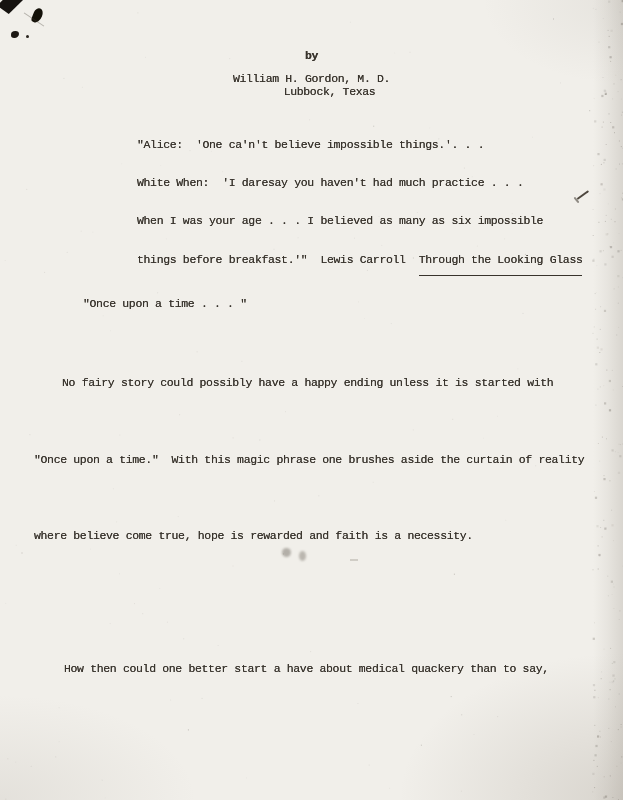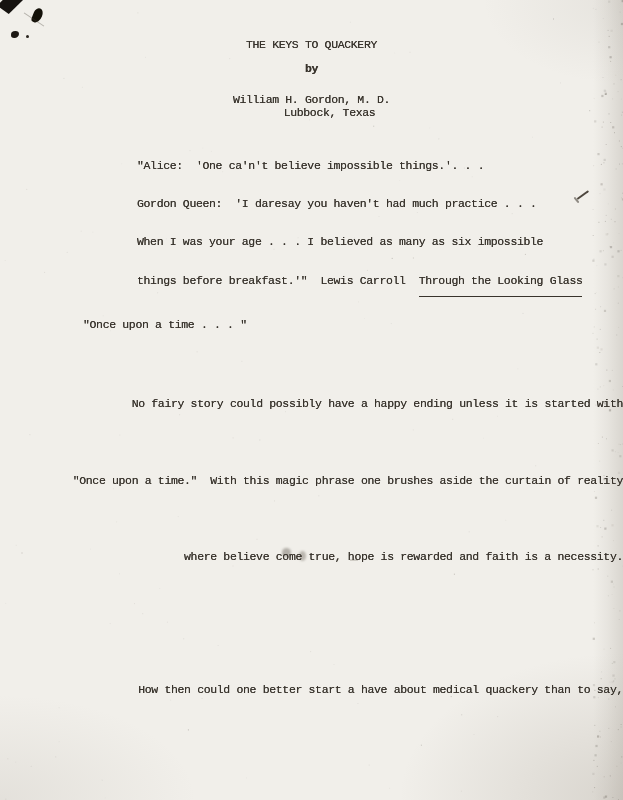--- a/index.html
+++ b/index.html
@@ -18,26 +18,26 @@
   .txt{
     font-size:11.5px;
     letter-spacing:-0.35px;
     text-shadow:0 0 0.55px rgba(56,51,44,0.88);
     white-space:pre;
   }
   .content{position:absolute;inset:0;padding-top:38px;}
   .center{text-align:center;white-space:pre;}
   .ttl{line-height:13px;}
   .by{line-height:13px;margin-top:11px;font-weight:bold;}
-  .auth{line-height:13px;margin-top:18px;}
+  .auth{line-height:13px;margin-top:10px;}
   .loc{line-height:13px;padding-left:36px;}
   .epigraph{margin:15px 0 0 137px;line-height:12.8px;}
   .booktitle{border-bottom:1.1px solid #38332c;padding-bottom:9px;}
   .opener{margin:5px 0 0 34px;line-height:13px;text-indent:49px;}
-  .para{line-height:25.5px;text-align:right;}
+  .para{line-height:25.5px;}
   .p1{margin:9px 0 0 34px;}
   .p2{margin:5px 0 0 36px;}
   .ind28 .fl{text-indent:28px;}
   
   .mark{position:absolute;pointer-events:none;}
   .corner-fold{left:0;top:0;width:23px;height:14px;background:#161310;
     clip-path:polygon(12% 0,100% 0,38% 100%,0 55%,0 20%);}
   .ink-comma{left:33px;top:8px;width:9px;height:15px;background:#141109;
     border-radius:60% 55% 70% 30% / 45% 55% 65% 35%;transform:rotate(22deg);}
   .ink-blot{left:11px;top:31px;width:8px;height:7px;background:#1d1914;
@@ -71,28 +71,27 @@
     <div class="mark pen-mark"></div>
     <div class="mark pen-mark2"></div>
     <div class="mark smudge1"></div>
     <div class="mark smudge2"></div>
     <div class="mark smudge-dash"></div>
     <div class="noise-dot" id="noise-edge" style="box-shadow: rgba(96, 90, 82, 0.22) 599.4px 730.8px 0px 0px, rgba(96, 90, 82, 0.15) 593.5px 684.6px 0px 0.6px, rgba(96, 90, 82, 0.32) 594.1px 787.1px 0px 0px, rgba(96, 90, 82, 0.22) 606px 438.3px 0px 0px, rgba(96, 90, 82, 0.18) 616.2px 334.5px 0px 0px, rgba(96, 90, 82, 0.08) 603.2px 385.2px 0px 0px, rgba(96, 90, 82, 0.1) 617.9px 286.5px 0px 0px, rgba(96, 90, 82, 0.18) 595.8px 363.8px 0px 0.6px, rgba(96, 90, 82, 0.27) 595.5px 497.3px 0px 0.6px, rgba(96, 90, 82, 0.12) 610.8px 741.1px 0px 0px, rgba(96, 90, 82, 0.19) 602.9px 250.2px 0px 0px, rgba(96, 90, 82, 0.29) 601.6px 126.6px 0px 0px, rgba(96, 90, 82, 0.19) 603.8px 797.1px 0px 0.6px, rgba(96, 90, 82, 0.21) 599.9px 736.5px 0px 0px, rgba(96, 90, 82, 0.1) 597.4px 347.2px 0px 0.6px, rgba(96, 90, 82, 0.09) 613.4px 608px 0px 0px, rgba(96, 90, 82, 0.15) 615px 706.3px 0px 0px, rgba(96, 90, 82, 0.19) 611.8px 662.9px 0px 0px, rgba(96, 90, 82, 0.14) 616.4px 765.8px 0px 0px, rgba(96, 90, 82, 0.32) 598.4px 221.8px 0px 0px, rgba(96, 90, 82, 0.13) 598.5px 41.7px 0px 0px, rgba(96, 90, 82, 0.19) 615.6px 168.5px 0px 0px, rgba(96, 90, 82, 0.15) 604.9px 263.9px 0px 0.6px, rgba(96, 90, 82, 0.24) 619px 163.6px 0px 0px, rgba(96, 90, 82, 0.2) 605.7px 214.9px 0px 0px, rgba(96, 90, 82, 0.18) 595.1px 308.8px 0px 0px, rgba(96, 90, 82, 0.11) 618.7px 619px 0px 0px, rgba(96, 90, 82, 0.26) 610.1px 60.9px 0px 0px, rgba(96, 90, 82, 0.07) 609.4px 681.7px 0px 0px, rgba(96, 90, 82, 0.31) 605.5px 796.1px 0px 0.6px, rgba(96, 90, 82, 0.28) 600.7px 678.2px 0px 0px, rgba(96, 90, 82, 0.3) 621.5px 23.5px 0px 0.6px, rgba(96, 90, 82, 0.31) 622.4px 192.7px 0px 0px, rgba(96, 90, 82, 0.15) 612.1px 449.9px 0px 0.6px, rgba(96, 90, 82, 0.09) 592.8px 7.8px 0px 0px, rgba(96, 90, 82, 0.19) 594.7px 293.1px 0px 0px, rgba(96, 90, 82, 0.19) 597.9px 443px 0px 0px, rgba(96, 90, 82, 0.24) 608.7px 46.7px 0px 0.6px, rgba(96, 90, 82, 0.26) 605.7px 144px 0px 0px, rgba(96, 90, 82, 0.31) 605.4px 93.4px 0px 0.6px, rgba(96, 90, 82, 0.29) 610.2px 122px 0px 0px, rgba(96, 90, 82, 0.13) 611.8px 369.9px 0px 0px, rgba(96, 90, 82, 0.05) 613.1px 242.3px 0px 0px, rgba(96, 90, 82, 0.26) 609.4px 480.3px 0px 0px, rgba(96, 90, 82, 0.32) 600.9px 163.9px 0px 0px, rgba(96, 90, 82, 0.2) 592.9px 260.2px 0px 0.6px, rgba(96, 90, 82, 0.17) 608.3px 727.9px 0px 0px, rgba(96, 90, 82, 0.12) 592.2px 791.4px 0px 0px, rgba(96, 90, 82, 0.09) 621px 197.3px 0px 0px, rgba(96, 90, 82, 0.06) 596.3px 265.1px 0px 0px, rgba(96, 90, 82, 0.31) 597.6px 545.4px 0px 0px, rgba(96, 90, 82, 0.18) 593.8px 696.7px 0px 0.6px, rgba(96, 90, 82, 0.13) 607.9px 595.3px 0px 0px, rgba(96, 90, 82, 0.32) 609.6px 689.2px 0px 0px, rgba(96, 90, 82, 0.11) 595.4px 8.9px 0px 0px, rgba(96, 90, 82, 0.24) 610.1px 647.9px 0px 0px, rgba(96, 90, 82, 0.11) 597px 525.7px 0px 0.6px, rgba(96, 90, 82, 0.15) 620.1px 444.1px 0px 0px, rgba(96, 90, 82, 0.05) 617.6px 452.1px 0px 0px, rgba(96, 90, 82, 0.27) 617.8px 729.1px 0px 0px, rgba(96, 90, 82, 0.32) 622.2px 0.6px 0px 0.6px, rgba(96, 90, 82, 0.17) 608.4px 698.5px 0px 0px, rgba(96, 90, 82, 0.19) 614.5px 678.4px 0px 0px, rgba(96, 90, 82, 0.16) 600.1px 306.2px 0px 0px, rgba(96, 90, 82, 0.08) 618.1px 326.9px 0px 0px, rgba(96, 90, 82, 0.28) 604.9px 528.1px 0px 0.6px, rgba(96, 90, 82, 0.18) 619.4px 610.4px 0px 0px, rgba(96, 90, 82, 0.14) 602.5px 77px 0px 0px, rgba(96, 90, 82, 0.07) 599.1px 555.7px 0px 0px, rgba(96, 90, 82, 0.06) 622.2px 565.6px 0px 0px, rgba(96, 90, 82, 0.27) 618.9px 140.5px 0px 0px, rgba(96, 90, 82, 0.28) 602.9px 121.6px 0px 0px, rgba(96, 90, 82, 0.16) 592.5px 332.9px 0px 0px, rgba(96, 90, 82, 0.25) 618px 250.8px 0px 0.6px, rgba(96, 90, 82, 0.22) 609.4px 380.5px 0px 0.6px, rgba(96, 90, 82, 0.3) 599.3px 352px 0px 0px, rgba(96, 90, 82, 0.1) 601px 348.9px 0px 0.6px, rgba(96, 90, 82, 0.29) 613.2px 680.5px 0px 0px, rgba(96, 90, 82, 0.24) 621.9px 111.7px 0px 0px, rgba(96, 90, 82, 0.25) 603.4px 162.3px 0px 0px, rgba(96, 90, 82, 0.12) 597.4px 388.6px 0px 0px, rgba(96, 90, 82, 0.12) 593.4px 258.5px 0px 0px, rgba(96, 90, 82, 0.27) 592.7px 235px 0px 0px, rgba(96, 90, 82, 0.27) 604px 478.6px 0px 0.6px, rgba(96, 90, 82, 0.2) 611.4px 581.2px 0px 0.6px, rgba(96, 90, 82, 0.25) 596px 745.5px 0px 0.6px, rgba(96, 90, 82, 0.29) 604.9px 220.9px 0px 0px, rgba(96, 90, 82, 0.13) 592.6px 209px 0px 0px, rgba(96, 90, 82, 0.15) 600.1px 250.8px 0px 0.6px, rgba(96, 90, 82, 0.18) 611.1px 509.7px 0px 0px, rgba(96, 90, 82, 0.17) 604.2px 159.4px 0px 0.6px, rgba(96, 90, 82, 0.18) 618.7px 693.5px 0px 0px, rgba(96, 90, 82, 0.29) 596.8px 765.9px 0px 0px, rgba(96, 90, 82, 0.15) 607.2px 575.7px 0px 0px, rgba(96, 90, 82, 0.33) 609.5px 409.8px 0px 0.6px, rgba(96, 90, 82, 0.31) 599px 554.5px 0px 0.6px, rgba(96, 90, 82, 0.08) 612.8px 389.4px 0px 0px, rgba(96, 90, 82, 0.11) 617.8px 275.6px 0px 0.6px, rgba(96, 90, 82, 0.09) 614.9px 451.2px 0px 0px, rgba(96, 90, 82, 0.29) 620.8px 146.1px 0px 0px, rgba(96, 90, 82, 0.21) 599.8px 328.9px 0px 0px, rgba(96, 90, 82, 0.11) 612.1px 98.4px 0px 0px, rgba(96, 90, 82, 0.32) 614px 132.2px 0px 0px, rgba(96, 90, 82, 0.17) 595.4px 404.6px 0px 0px, rgba(96, 90, 82, 0.15) 599.8px 386.4px 0px 0px, rgba(96, 90, 82, 0.08) 613px 540.1px 0px 0px, rgba(96, 90, 82, 0.17) 594.7px 120.9px 0px 0.6px, rgba(96, 90, 82, 0.08) 593.7px 98.1px 0px 0px, rgba(96, 90, 82, 0.21) 614.9px 208.5px 0px 0px, rgba(96, 90, 82, 0.23) 598px 153.6px 0px 0.6px, rgba(96, 90, 82, 0.22) 595.1px 754.8px 0px 0.6px, rgba(96, 90, 82, 0.3) 622.8px 277.2px 0px 0px, rgba(96, 90, 82, 0.22) 601.6px 536.4px 0px 0px, rgba(96, 90, 82, 0.25) 618px 799.2px 0px 0px, rgba(96, 90, 82, 0.06) 604.9px 91px 0px 0.6px, rgba(96, 90, 82, 0.25) 620.6px 724px 0px 0px, rgba(96, 90, 82, 0.16) 619.8px 455.7px 0px 0.6px, rgba(96, 90, 82, 0.28) 604.8px 93.8px 0px 0px, rgba(96, 90, 82, 0.32) 621.3px 756.4px 0px 0px, rgba(96, 90, 82, 0.26) 604.6px 402.9px 0px 0.6px, rgba(96, 90, 82, 0.3) 610.5px 246.6px 0px 0.6px, rgba(96, 90, 82, 0.14) 613.8px 661.6px 0px 0.6px, rgba(96, 90, 82, 0.25) 612.4px 797px 0px 0px, rgba(96, 90, 82, 0.22) 604.5px 310.4px 0px 0.6px, rgba(96, 90, 82, 0.09) 606.2px 233.9px 0px 0.6px, rgba(96, 90, 82, 0.26) 601.1px 183.8px 0px 0.6px, rgba(96, 90, 82, 0.05) 604.3px 528.6px 0px 0px, rgba(96, 90, 82, 0.27) 594.3px 724.9px 0px 0px, rgba(96, 90, 82, 0.28) 601.9px 436.6px 0px 0px, rgba(96, 90, 82, 0.08) 603.5px 648.6px 0px 0px, rgba(96, 90, 82, 0.13) 613.5px 586.5px 0px 0px, rgba(96, 90, 82, 0.3) 610.1px 56.7px 0px 0.6px, rgba(96, 90, 82, 0.17) 610.8px 218.8px 0px 0px, rgba(96, 90, 82, 0.11) 608.7px 1.2px 0px 0.6px, rgba(96, 90, 82, 0.31) 609.8px 775.4px 0px 0px, rgba(96, 90, 82, 0.07) 620.9px 98.6px 0px 0px, rgba(96, 90, 82, 0.23) 596.6px 338.6px 0px 0px, rgba(96, 90, 82, 0.06) 611.6px 593.9px 0px 0px, rgba(96, 90, 82, 0.24) 603.3px 519.8px 0px 0px, rgba(96, 90, 82, 0.08) 615.2px 74.8px 0px 0px, rgba(96, 90, 82, 0.21) 622.5px 198.9px 0px 0.6px, rgba(96, 90, 82, 0.3) 608.7px 35.9px 0px 0px, rgba(96, 90, 82, 0.3) 608.5px 113.4px 0px 0px, rgba(96, 90, 82, 0.05) 595.7px 292.1px 0px 0px, rgba(96, 90, 82, 0.09) 597.9px 697.1px 0px 0px, rgba(96, 90, 82, 0.31) 622.7px 443.5px 0px 0px, rgba(96, 90, 82, 0.3) 606.3px 369.6px 0px 0px, rgba(96, 90, 82, 0.07) 603.9px 189px 0px 0.6px, rgba(96, 90, 82, 0.15) 613px 675.1px 0px 0.6px, rgba(96, 90, 82, 0.13) 604.3px 90.2px 0px 0.6px, rgba(96, 90, 82, 0.11) 601.1px 671.4px 0px 0px, rgba(96, 90, 82, 0.16) 622.1px 386px 0px 0px, rgba(96, 90, 82, 0.23) 592.5px 569.3px 0px 0px, rgba(96, 90, 82, 0.17) 612.1px 256.3px 0px 0.6px, rgba(96, 90, 82, 0.32) 614.5px 221.2px 0px 0px, rgba(96, 90, 82, 0.32) 597.6px 736px 0px 0.6px, rgba(96, 90, 82, 0.1) 599.2px 460.7px 0px 0px, rgba(96, 90, 82, 0.23) 620.6px 79.2px 0px 0px, rgba(96, 90, 82, 0.11) 617.6px 91.1px 0px 0px, rgba(96, 90, 82, 0.12) 592.9px 773.4px 0px 0.6px, rgba(96, 90, 82, 0.09) 612px 524.8px 0px 0.6px, rgba(96, 90, 82, 0.06) 607.8px 203.4px 0px 0px, rgba(96, 90, 82, 0.08) 618.5px 472.4px 0px 0.6px, rgba(96, 90, 82, 0.12) 593.1px 165.2px 0px 0px, rgba(96, 90, 82, 0.07) 612.1px 681.6px 0px 0.6px, rgba(96, 90, 82, 0.08) 611.1px 30.3px 0px 0.6px, rgba(96, 90, 82, 0.15) 593.8px 326.4px 0px 0px, rgba(96, 90, 82, 0.33) 593.4px 759.9px 0px 0px, rgba(96, 90, 82, 0.09) 609.2px 245.8px 0px 0px, rgba(96, 90, 82, 0.33) 597.7px 568.5px 0px 0px, rgba(96, 90, 82, 0.19) 607.4px 233.4px 0px 0px, rgba(96, 90, 82, 0.26) 593.3px 638.3px 0px 0.6px, rgba(96, 90, 82, 0.2) 603.7px 776.3px 0px 0px, rgba(96, 90, 82, 0.24) 613.5px 83.4px 0px 0px, rgba(96, 90, 82, 0.1) 618.6px 443.8px 0px 0px, rgba(96, 90, 82, 0.16) 621.9px 163.4px 0px 0px, rgba(96, 90, 82, 0.26) 612.7px 126.8px 0px 0.6px, rgba(96, 90, 82, 0.18) 622.5px 147.7px 0px 0px, rgba(96, 90, 82, 0.18) 600.1px 527px 0px 0px, rgba(96, 90, 82, 0.23) 607.6px 29.9px 0px 0px, rgba(96, 90, 82, 0.27) 601.9px 95.5px 0px 0.6px, rgba(96, 90, 82, 0.09) 594px 491px 0px 0px, rgba(96, 90, 82, 0.12) 594px 622.3px 0px 0px, rgba(96, 90, 82, 0.18) 621.1px 114.6px 0px 0px, rgba(96, 90, 82, 0.22) 603.5px 475.1px 0px 0px, rgba(96, 90, 82, 0.16) 620.6px 249.9px 0px 0px, rgba(96, 90, 82, 0.16) 613.6px 288.4px 0px 0px, rgba(96, 90, 82, 0.15) 620.6px 726.5px 0px 0px, rgba(96, 90, 82, 0.18) 617.8px 302.7px 0px 0px, rgba(96, 90, 82, 0.07) 602.8px 18px 0px 0px;"></div>
     <div class="noise-dot" id="noise-page" style="box-shadow: rgba(88, 82, 74, 0.23) 282.9px 553.5px 0px 0px, rgba(88, 82, 74, 0.32) 391.7px 257.9px 0px 0px, rgba(88, 82, 74, 0.27) 373.2px 125.7px 0px 0px, rgba(88, 82, 74, 0.31) 553px 18.5px 0px 0px, rgba(88, 82, 74, 0.28) 450.7px 696.1px 0px 0px, rgba(88, 82, 74, 0.27) 524.9px 253.9px 0px 0px, rgba(88, 82, 74, 0.2) 461.2px 714.3px 0px 0px, rgba(88, 82, 74, 0.32) 21.5px 552.5px 0px 0px, rgba(88, 82, 74, 0.33) 453.9px 573.7px 0px 0px, rgba(88, 82, 74, 0.34) 594.4px 689.8px 0px 0px, rgba(88, 82, 74, 0.31) 589.2px 110.2px 0px 0px, rgba(88, 82, 74, 0.33) 187.9px 729.4px 0px 0px, rgba(88, 82, 74, 0.28) 420.9px 744.7px 0px 0px, rgba(88, 82, 74, 0.23) 412.9px 257.5px 0px 0px, rgba(88, 82, 74, 0.11) 497.1px 716.1px 0px 0px, rgba(88, 82, 74, 0.04) 482.9px 437.7px 0px 0px, rgba(88, 82, 74, 0.04) 364.1px 318.1px 0px 0px, rgba(88, 82, 74, 0.1) 468.7px 531.3px 0px 0px, rgba(88, 82, 74, 0.06) 505.3px 519.8px 0px 0px, rgba(88, 82, 74, 0.06) 620.6px 762.5px 0px 0px, rgba(88, 82, 74, 0.04) 394.2px 52.6px 0px 0px, rgba(88, 82, 74, 0.04) 90px 548.6px 0px 0px, rgba(88, 82, 74, 0.11) 66.7px 251.9px 0px 0px, rgba(88, 82, 74, 0.07) 504.1px 238.4px 0px 0px, rgba(88, 82, 74, 0.07) 372.7px 481.8px 0px 0px, rgba(88, 82, 74, 0.05) 92.4px 231.7px 0px 0px, rgba(88, 82, 74, 0.12) 522.5px 312.9px 0px 0px, rgba(88, 82, 74, 0.05) 15.2px 761.6px 0px 0px, rgba(88, 82, 74, 0.05) 5.2px 602.9px 0px 0px, rgba(88, 82, 74, 0.13) 438.3px 138.4px 0px 0px, rgba(88, 82, 74, 0.07) 58.6px 707.2px 0px 0px, rgba(88, 82, 74, 0.11) 196.6px 351.3px 0px 0px, rgba(88, 82, 74, 0.11) 535.2px 465.3px 0px 0px, rgba(88, 82, 74, 0.08) 412.8px 429.4px 0px 0px, rgba(88, 82, 74, 0.09) 166.9px 621.7px 0px 0px, rgba(88, 82, 74, 0.07) 15.7px 544.8px 0px 0px, rgba(88, 82, 74, 0.1) 5.3px 798.7px 0px 0px, rgba(88, 82, 74, 0.09) 256.5px 538.8px 0px 0px, rgba(88, 82, 74, 0.07) 81.9px 86.8px 0px 0px, rgba(88, 82, 74, 0.05) 497px 415.8px 0px 0px, rgba(88, 82, 74, 0.07) 378.5px 216.1px 0px 0px, rgba(88, 82, 74, 0.1) 232.6px 437.4px 0px 0px, rgba(88, 82, 74, 0.12) 55.2px 756.4px 0px 0px, rgba(88, 82, 74, 0.1) 134px 603.1px 0px 0px, rgba(88, 82, 74, 0.05) 110.1px 330.3px 0px 0px, rgba(88, 82, 74, 0.07) 119px 573.3px 0px 0px, rgba(88, 82, 74, 0.08) 217.6px 645px 0px 0px, rgba(88, 82, 74, 0.06) 532px 136.7px 0px 0px, rgba(88, 82, 74, 0.07) 116.1px 521.4px 0px 0px, rgba(88, 82, 74, 0.04) 399.2px 179.9px 0px 0px, rgba(88, 82, 74, 0.06) 4.7px 260px 0px 0px, rgba(88, 82, 74, 0.08) 273.5px 248.8px 0px 0px, rgba(88, 82, 74, 0.11) 157.1px 292.3px 0px 0px, rgba(88, 82, 74, 0.08) 354px 237.7px 0px 0px, rgba(88, 82, 74, 0.04) 160.2px 164.9px 0px 0px, rgba(88, 82, 74, 0.11) 7.3px 758.3px 0px 0px, rgba(88, 82, 74, 0.09) 189.5px 150.1px 0px 0px, rgba(88, 82, 74, 0.05) 246px 777.4px 0px 0px, rgba(88, 82, 74, 0.11) 142.2px 613.2px 0px 0px, rgba(88, 82, 74, 0.11) 179.1px 414.2px 0px 0px, rgba(88, 82, 74, 0.05) 210.9px 150.9px 0px 0px, rgba(88, 82, 74, 0.12) 619.6px 11.6px 0px 0px, rgba(88, 82, 74, 0.07) 112.9px 488.3px 0px 0px, rgba(88, 82, 74, 0.06) 389.1px 787.8px 0px 0px, rgba(88, 82, 74, 0.07) 381.3px 244.9px 0px 0px, rgba(88, 82, 74, 0.05) 613.1px 583.5px 0px 0px, rgba(88, 82, 74, 0.11) 26.2px 188.9px 0px 0px, rgba(88, 82, 74, 0.08) 170.1px 699.6px 0px 0px, rgba(88, 82, 74, 0.09) 241.4px 360.8px 0px 0px, rgba(88, 82, 74, 0.12) 452.2px 418.8px 0px 0px, rgba(88, 82, 74, 0.1) 318.3px 495.3px 0px 0px, rgba(88, 82, 74, 0.05) 517.3px 368.4px 0px 0px, rgba(88, 82, 74, 0.1) 368.7px 764.6px 0px 0px, rgba(88, 82, 74, 0.12) 366.9px 269.9px 0px 0px, rgba(88, 82, 74, 0.07) 145px 56.8px 0px 0px, rgba(88, 82, 74, 0.12) 44.1px 271.9px 0px 0px, rgba(88, 82, 74, 0.05) 618.5px 232.9px 0px 0px, rgba(88, 82, 74, 0.05) 165.8px 238.3px 0px 0px, rgba(88, 82, 74, 0.07) 473.5px 734.1px 0px 0px, rgba(88, 82, 74, 0.09) 357.4px 703px 0px 0px, rgba(88, 82, 74, 0.07) 471.7px 176.3px 0px 0px, rgba(88, 82, 74, 0.04) 121.2px 163.3px 0px 0px, rgba(88, 82, 74, 0.12) 183.2px 638.3px 0px 0px, rgba(88, 82, 74, 0.11) 511.7px 213.2px 0px 0px, rgba(88, 82, 74, 0.11) 310.1px 651.1px 0px 0px, rgba(88, 82, 74, 0.09) 232.5px 565.5px 0px 0px, rgba(88, 82, 74, 0.11) 274px 500.4px 0px 0px, rgba(88, 82, 74, 0.04) 429.2px 127.4px 0px 0px, rgba(88, 82, 74, 0.04) 104.7px 797.4px 0px 0px, rgba(88, 82, 74, 0.08) 80.7px 230.7px 0px 0px, rgba(88, 82, 74, 0.09) 285px 411.2px 0px 0px, rgba(88, 82, 74, 0.09) 309.1px 119.3px 0px 0px, rgba(88, 82, 74, 0.13) 259.3px 439.5px 0px 0px, rgba(88, 82, 74, 0.09) 390.8px 323.1px 0px 0px, rgba(88, 82, 74, 0.11) 463.9px 167.6px 0px 0px, rgba(88, 82, 74, 0.12) 29.4px 434.2px 0px 0px, rgba(88, 82, 74, 0.05) 159.3px 588px 0px 0px, rgba(88, 82, 74, 0.05) 102.7px 315.3px 0px 0px, rgba(88, 82, 74, 0.07) 333.5px 664.1px 0px 0px, rgba(88, 82, 74, 0.04) 202.3px 147.6px 0px 0px, rgba(88, 82, 74, 0.09) 101.7px 779.7px 0px 0px, rgba(88, 82, 74, 0.07) 349.9px 21.7px 0px 0px, rgba(88, 82, 74, 0.11) 30.7px 765.9px 0px 0px, rgba(88, 82, 74, 0.07) 476.9px 245.6px 0px 0px, rgba(88, 82, 74, 0.1) 599.5px 193.1px 0px 0px, rgba(88, 82, 74, 0.08) 109.7px 623.1px 0px 0px, rgba(88, 82, 74, 0.06) 358px 301.4px 0px 0px, rgba(88, 82, 74, 0.07) 177.7px 516.1px 0px 0px, rgba(88, 82, 74, 0.12) 63.4px 77.9px 0px 0px, rgba(88, 82, 74, 0.06) 222.1px 171.2px 0px 0px, rgba(88, 82, 74, 0.11) 137.4px 12.4px 0px 0px, rgba(88, 82, 74, 0.08) 297.6px 237.3px 0px 0px, rgba(88, 82, 74, 0.07) 119.3px 434.6px 0px 0px, rgba(88, 82, 74, 0.1) 229.2px 58.1px 0px 0px, rgba(88, 82, 74, 0.12) 201.6px 697.9px 0px 0px, rgba(88, 82, 74, 0.1) 409.5px 51.7px 0px 0px, rgba(88, 82, 74, 0.09) 560px 82.4px 0px 0px, rgba(88, 82, 74, 0.05) 58.6px 741.2px 0px 0px, rgba(88, 82, 74, 0.09) 460.9px 790.7px 0px 0px, rgba(88, 82, 74, 0.08) 416.8px 212px 0px 0px;"></div>
 
     <div class="content">
 
-      <div class="txt center ttl">THE KEYS TO QUACKERY</div>
       <div class="txt center by">by</div>
       <div class="txt center auth">William H. Gordon, M. D.</div>
       <div class="txt center loc">Lubbock, Texas</div>
 
       <div class="txt epigraph">
         <div>"Alice:  'One ca'n't believe impossible things.'. . .</div>
-        <div>Gordon Queen:  'I daresay you haven't had much practice . . .</div>
+        <div>White When:  'I daresay you haven't had much practice . . .</div>
         <div>When I was your age . . . I believed as many as six impossible</div>
         <div><span>things before breakfast.'"  Lewis Carroll  </span><span class="booktitle">Through the Looking Glass</span></div>
       </div>
 
       <div class="txt opener">"Once upon a time . . . "</div>
 
       <div class="txt para p1 ind28">
         <div class="fl">No fairy story could possibly have a happy ending unless it is started with</div>
         <div>"Once upon a time."  With this magic phrase one brushes aside the curtain of reality</div>
         <div>where believe come true, hope is rewarded and faith is a necessity.</div>

